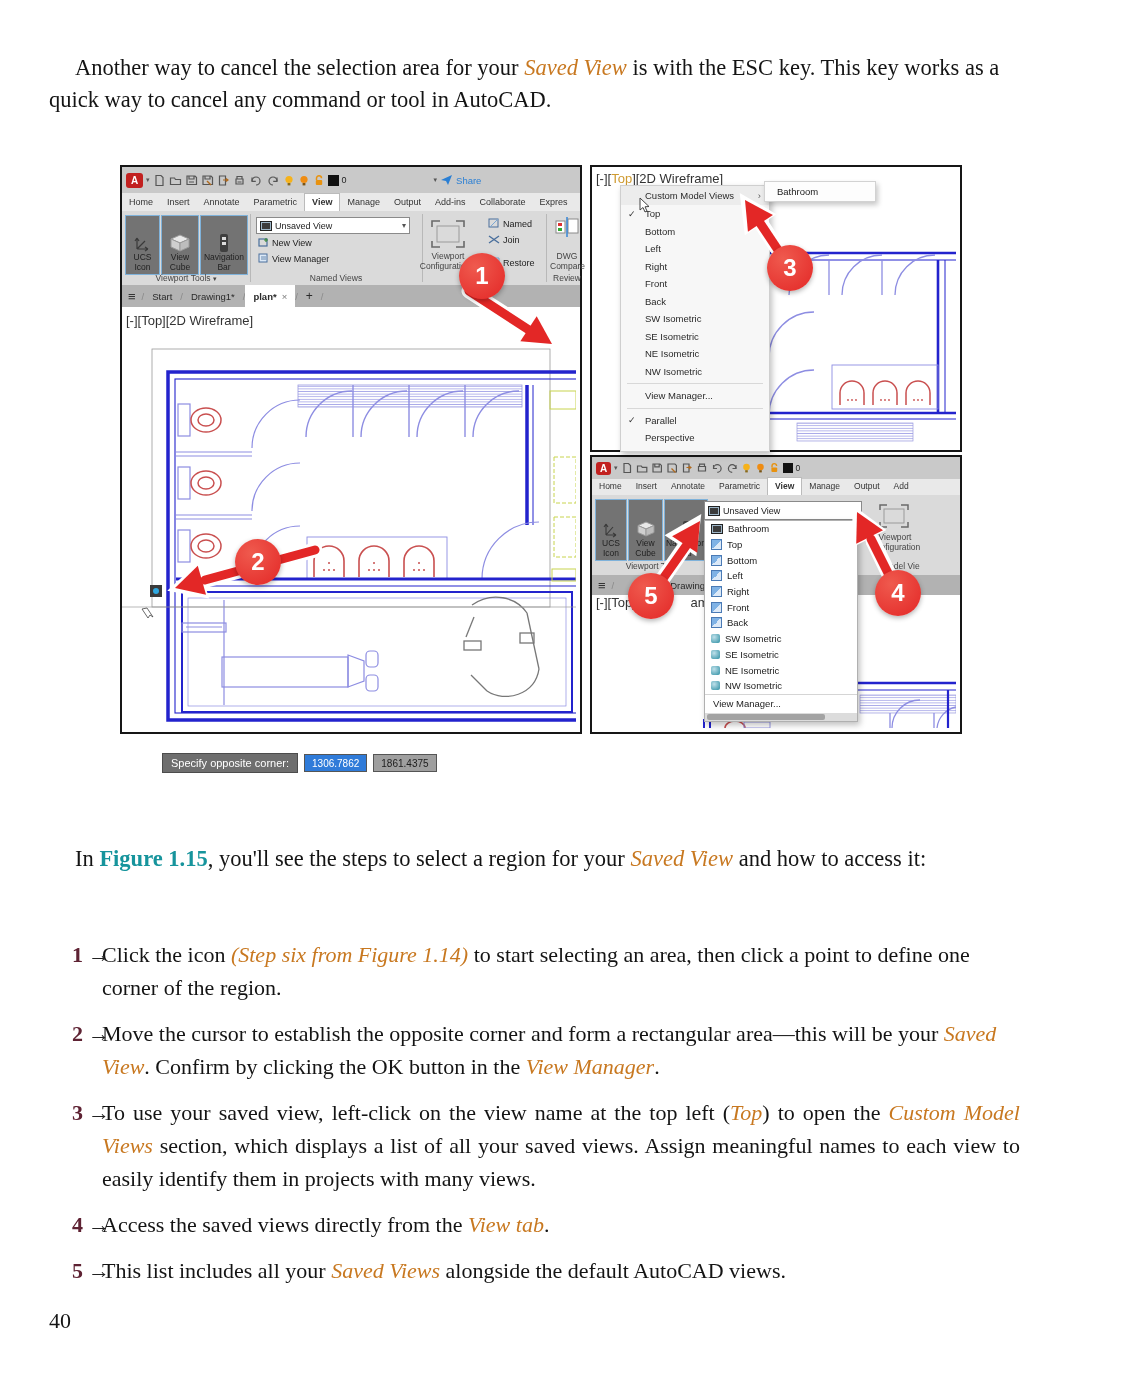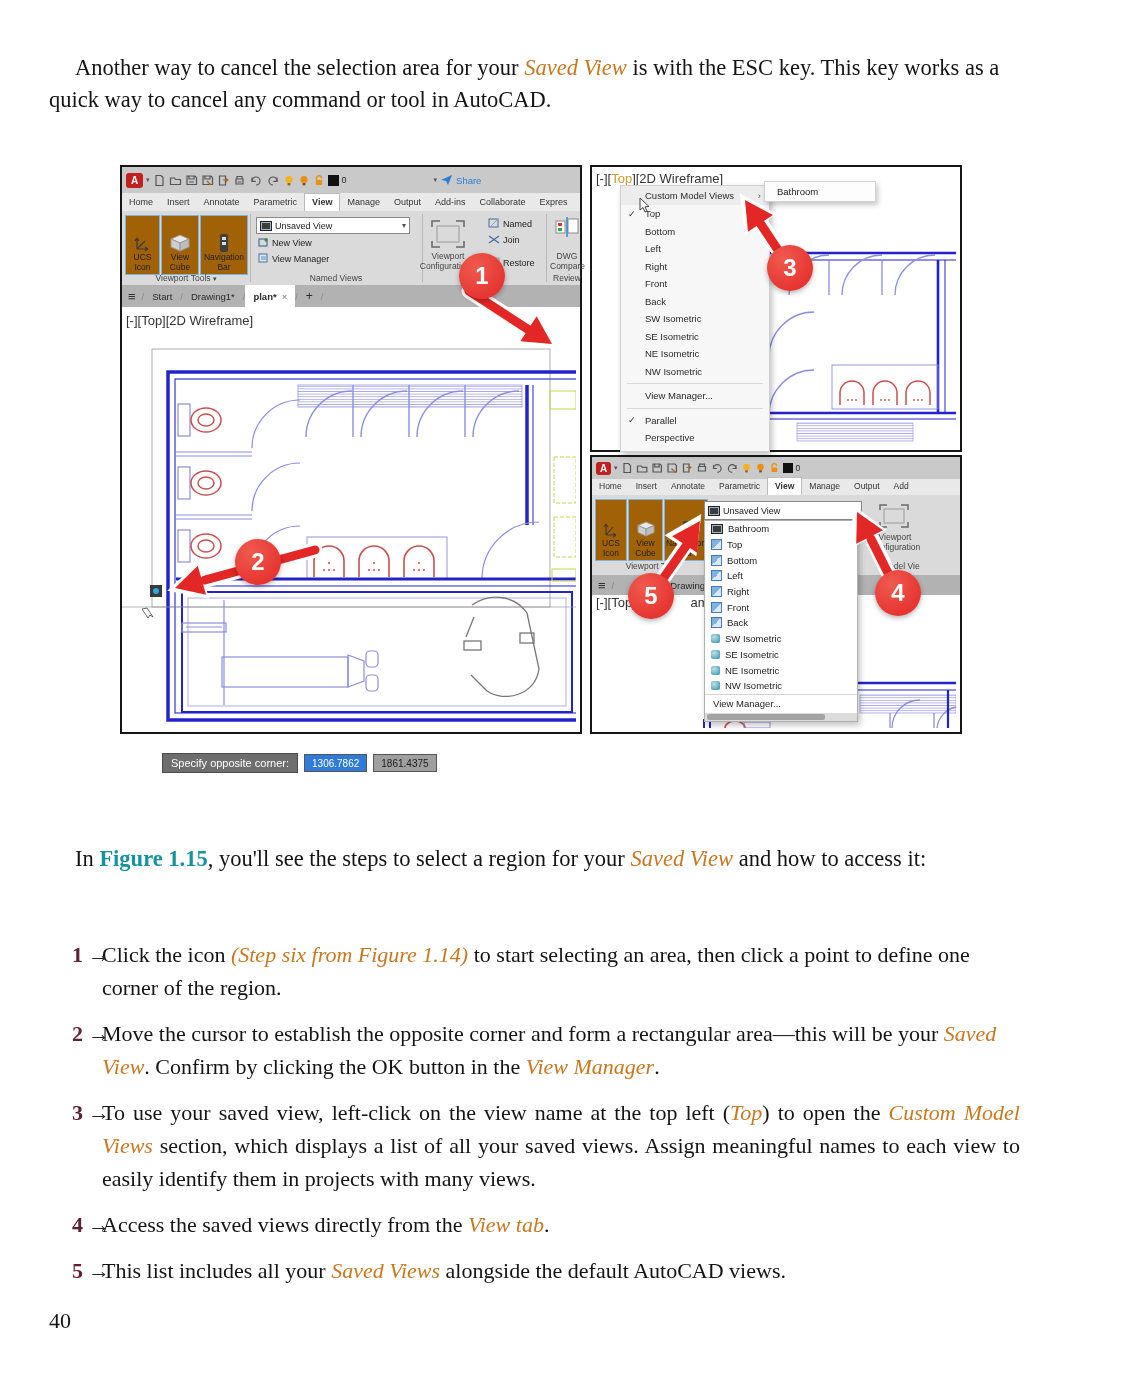--- a/index.html
+++ b/index.html
@@ -18,21 +18,21 @@
   
   .shot{position:absolute;background:#fff;border:2px solid #161616;font-family:"Liberation Sans",sans-serif;color:#222;}
   .tb{position:absolute;left:0;right:0;display:flex;align-items:center;gap:3px;background:#c9c9c9;border-bottom:1px solid #adadad;padding:0 4px;}
   .alogo{width:17px;height:15px;background:#c2201f;border-radius:3px;color:#fff;font-weight:bold;font-size:10px;display:flex;align-items:center;justify-content:center;}
   .mi{display:inline-block;}
   .tabsrow{position:absolute;left:0;right:0;display:flex;align-items:flex-end;background:#e9e9e9;font-size:9px;color:#333;}
   .tab{padding:3px 7px 4px;white-space:nowrap;}
   .tab.active{background:#fff;border:1px solid #bbb;border-bottom:none;font-weight:bold;}
   .ribbon{position:absolute;left:0;right:0;background:#dadada;border-bottom:1px solid #a8a8a8;font-size:8.5px;}
   .vsep{position:absolute;top:3px;bottom:3px;width:1px;background:#b8b8b8;}
-  .bluebtn{position:absolute;background:#a16207;border:1px solid #7fb2da;display:flex;flex-direction:column;align-items:center;justify-content:flex-end;text-align:center;font-size:8.5px;line-height:9.5px;padding-bottom:2px;}
+  .bluebtn{position:absolute;background:#737373;border:1px solid #7fb2da;display:flex;flex-direction:column;align-items:center;justify-content:flex-end;text-align:center;font-size:8.5px;line-height:9.5px;padding-bottom:2px;}
   .plabel{position:absolute;font-size:8.5px;color:#444;text-align:center;}
   .combo{position:absolute;background:#fff;border:1px solid #8a8a8a;display:flex;align-items:center;gap:3px;font-size:9px;padding:0 3px;}
   .combo .car{margin-left:auto;color:#555;font-size:8px;}
   .rrow{position:absolute;display:flex;align-items:center;gap:3px;font-size:9px;white-space:nowrap;}
   .filebar{position:absolute;left:0;right:0;background:#b2b2b2;display:flex;align-items:center;font-size:9.5px;color:#2a2a2a;}
   .ftab{padding:0 8px;white-space:nowrap;}
   .ftab.active{background:#fff;font-weight:bold;height:100%;display:flex;align-items:center;gap:5px;}
   .fsl{color:#8a8a8a;}
   .canvas{position:absolute;left:0;right:0;bottom:0;background:#fff;}
   .vplabel{position:absolute;font-size:13px;color:#333;white-space:nowrap;}

